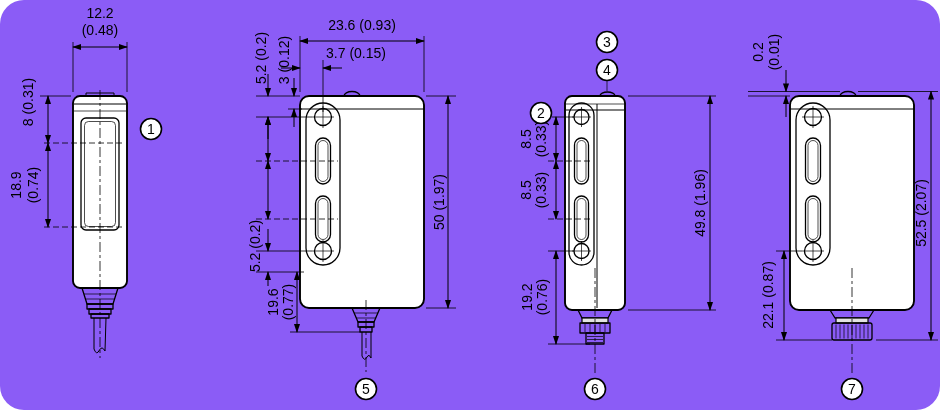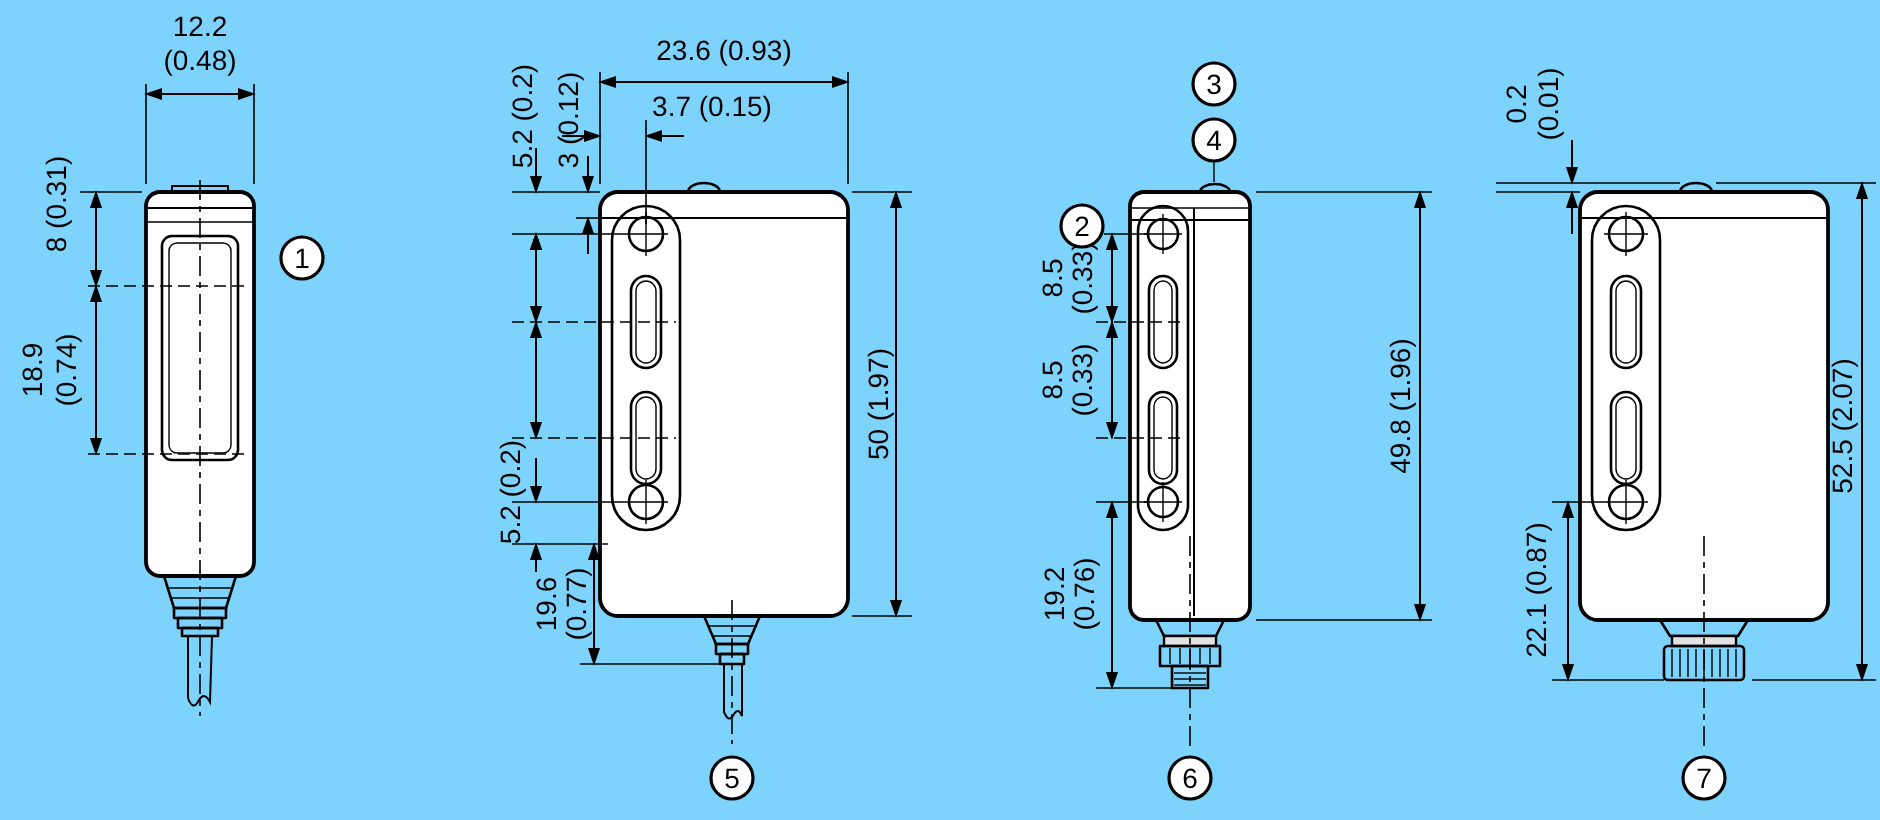--- a/index.html
+++ b/index.html
@@ -1,17 +1,17 @@
 <!DOCTYPE html>
 <html><head>
 <meta charset="utf-8">
 <style>
   html,body{margin:0;padding:0;background:#fff;}
-  .stage{position:relative;width:940px;height:410px;background:#7dd3fc;overflow:hidden;
-         font-family:"Liberation Sans", sans-serif;}
+  .stage{position:relative;width:940px;height:410px;background:#8b5cf6;overflow:hidden;
+         font-family:"Liberation Sans", sans-serif;border-radius:24px;}
   svg{display:block;}
   .ol  {fill:#fff;stroke:#000;stroke-width:1.9;stroke-linejoin:round;}
   .md  {fill:none;stroke:#000;stroke-width:1.3;stroke-linejoin:round;}
   .tn  {fill:none;stroke:#000;stroke-width:1;}
   .tn2 {fill:none;stroke:#000;stroke-width:0.7;}
   .dim {fill:none;stroke:#000;stroke-width:1;}
   .ext {fill:none;stroke:#000;stroke-width:0.8;}
   .dsh {fill:none;stroke:#000;stroke-width:0.8;stroke-dasharray:6 3;}
   .cl  {fill:none;stroke:#000;stroke-width:0.8;stroke-dasharray:10 3 3 3;}
   .gy  {fill:#e3e3e3;stroke:#000;stroke-width:1.2;}

